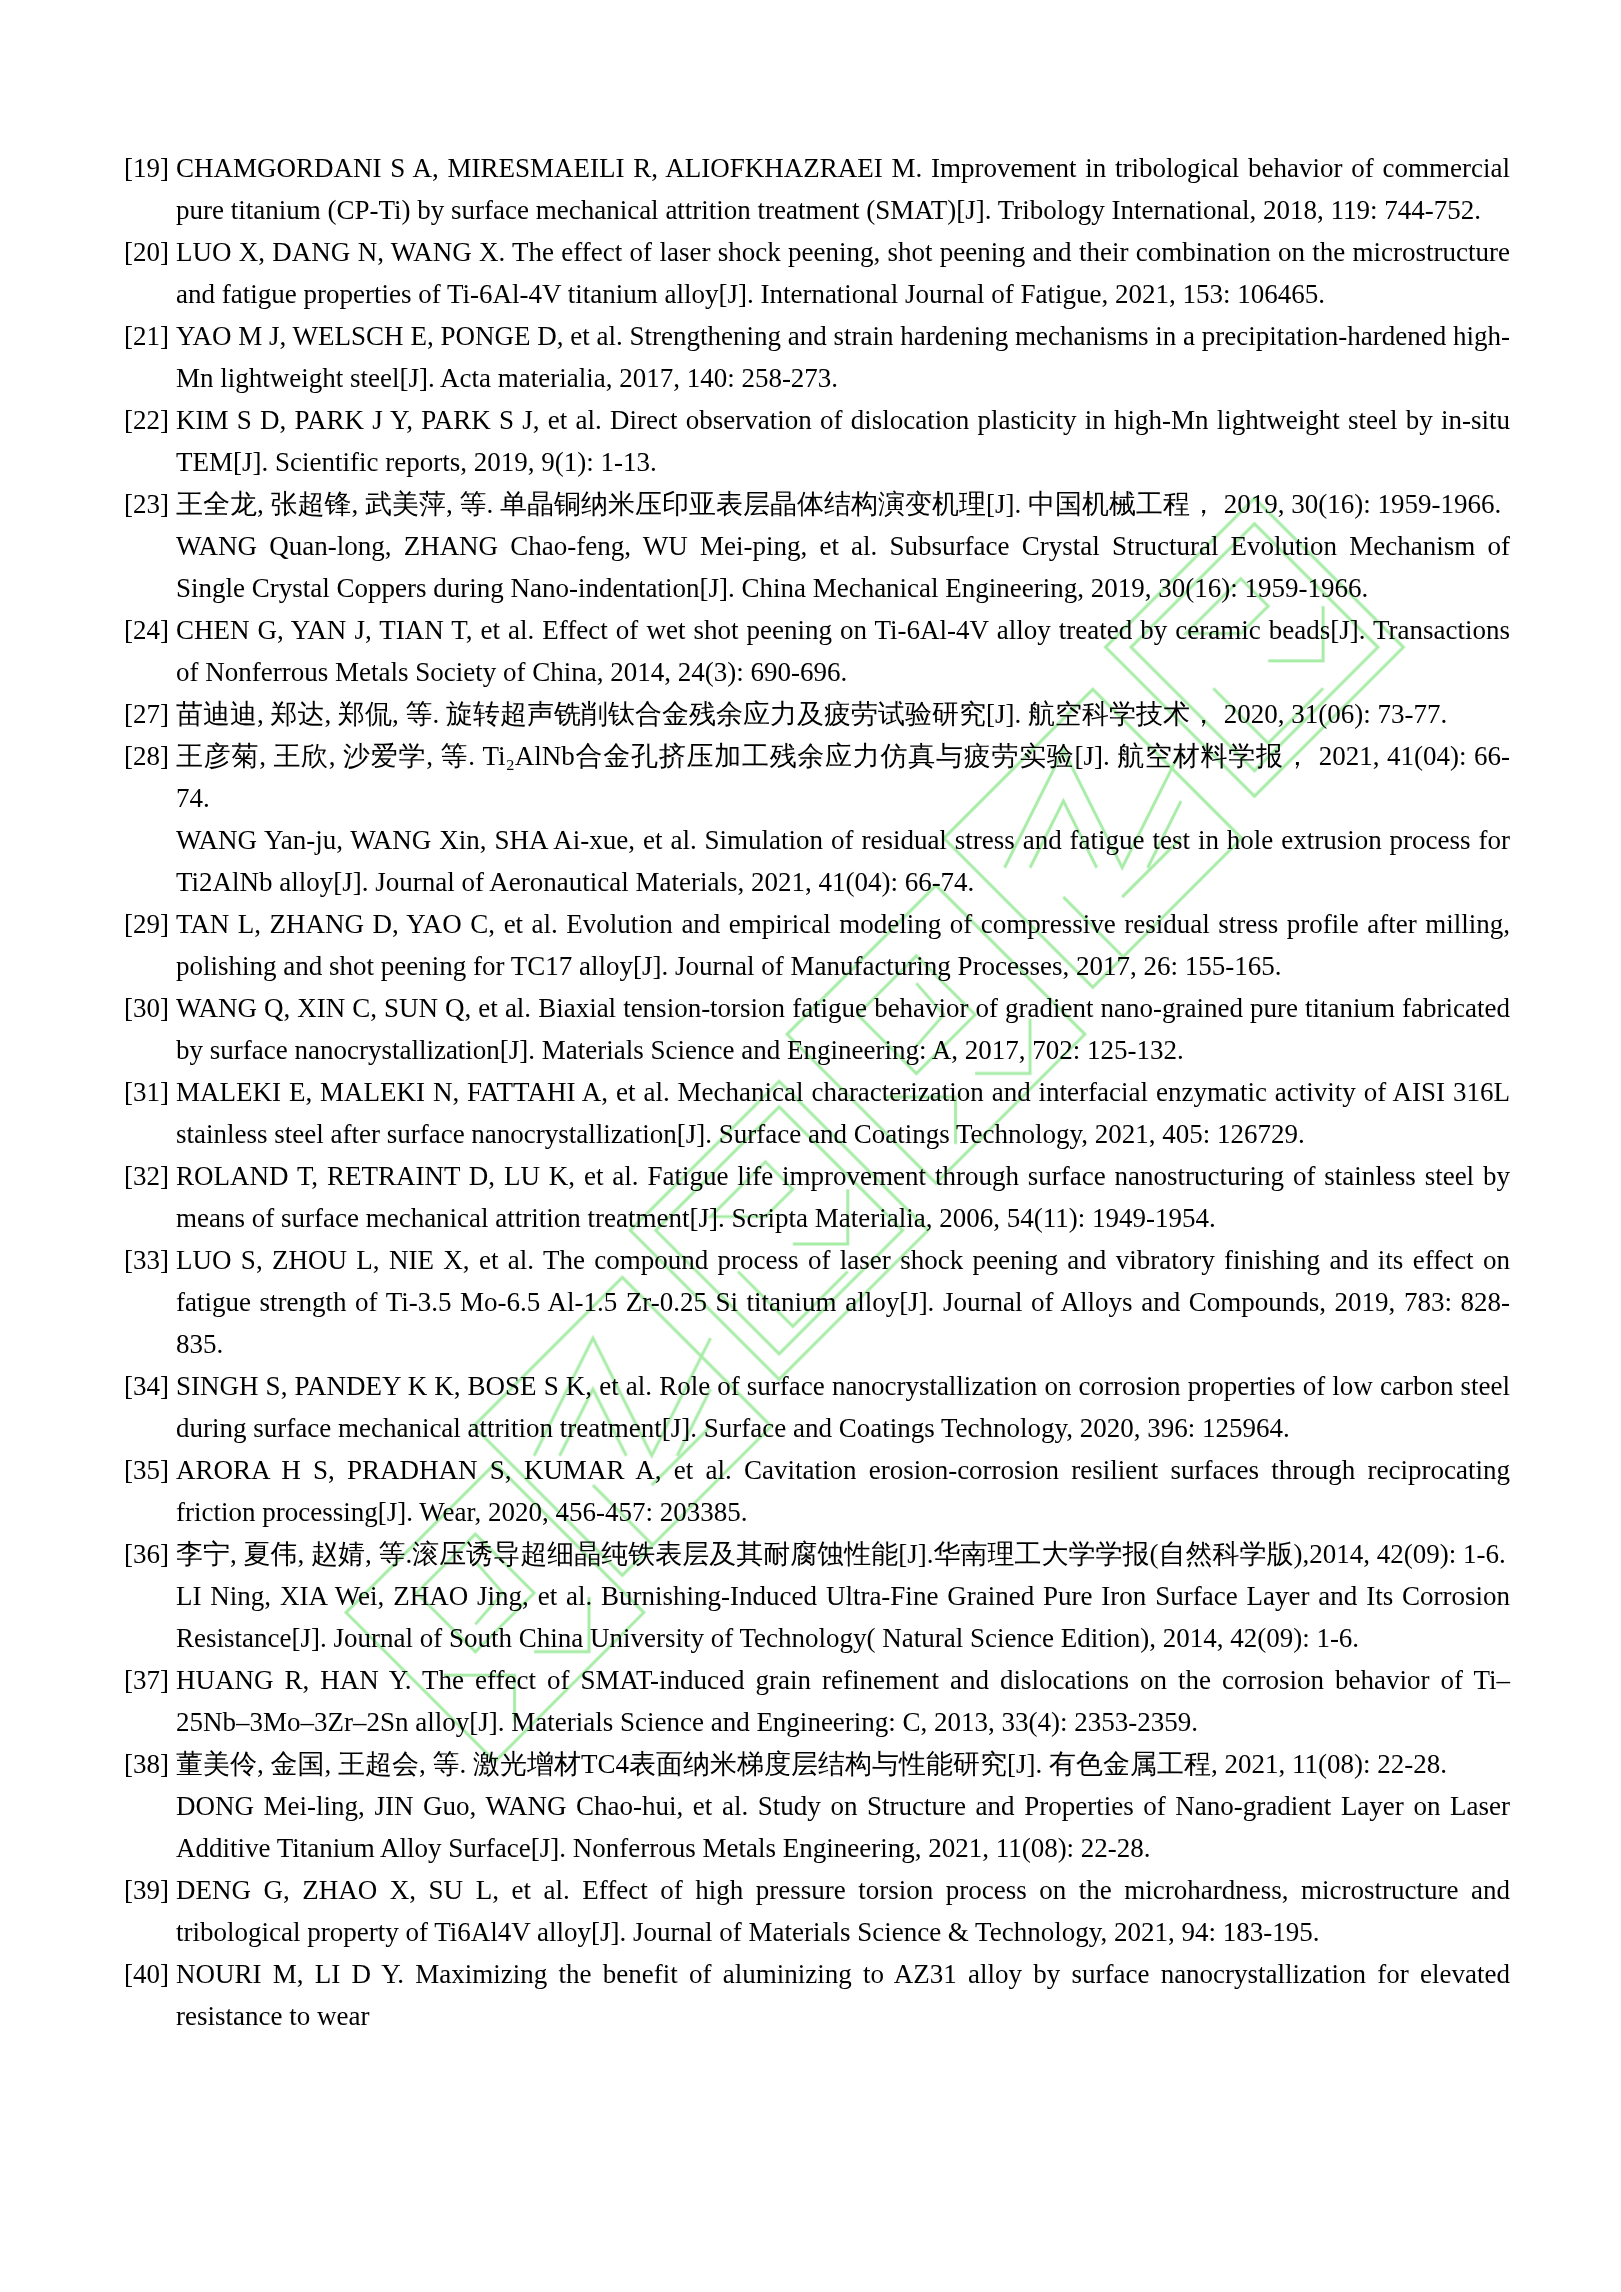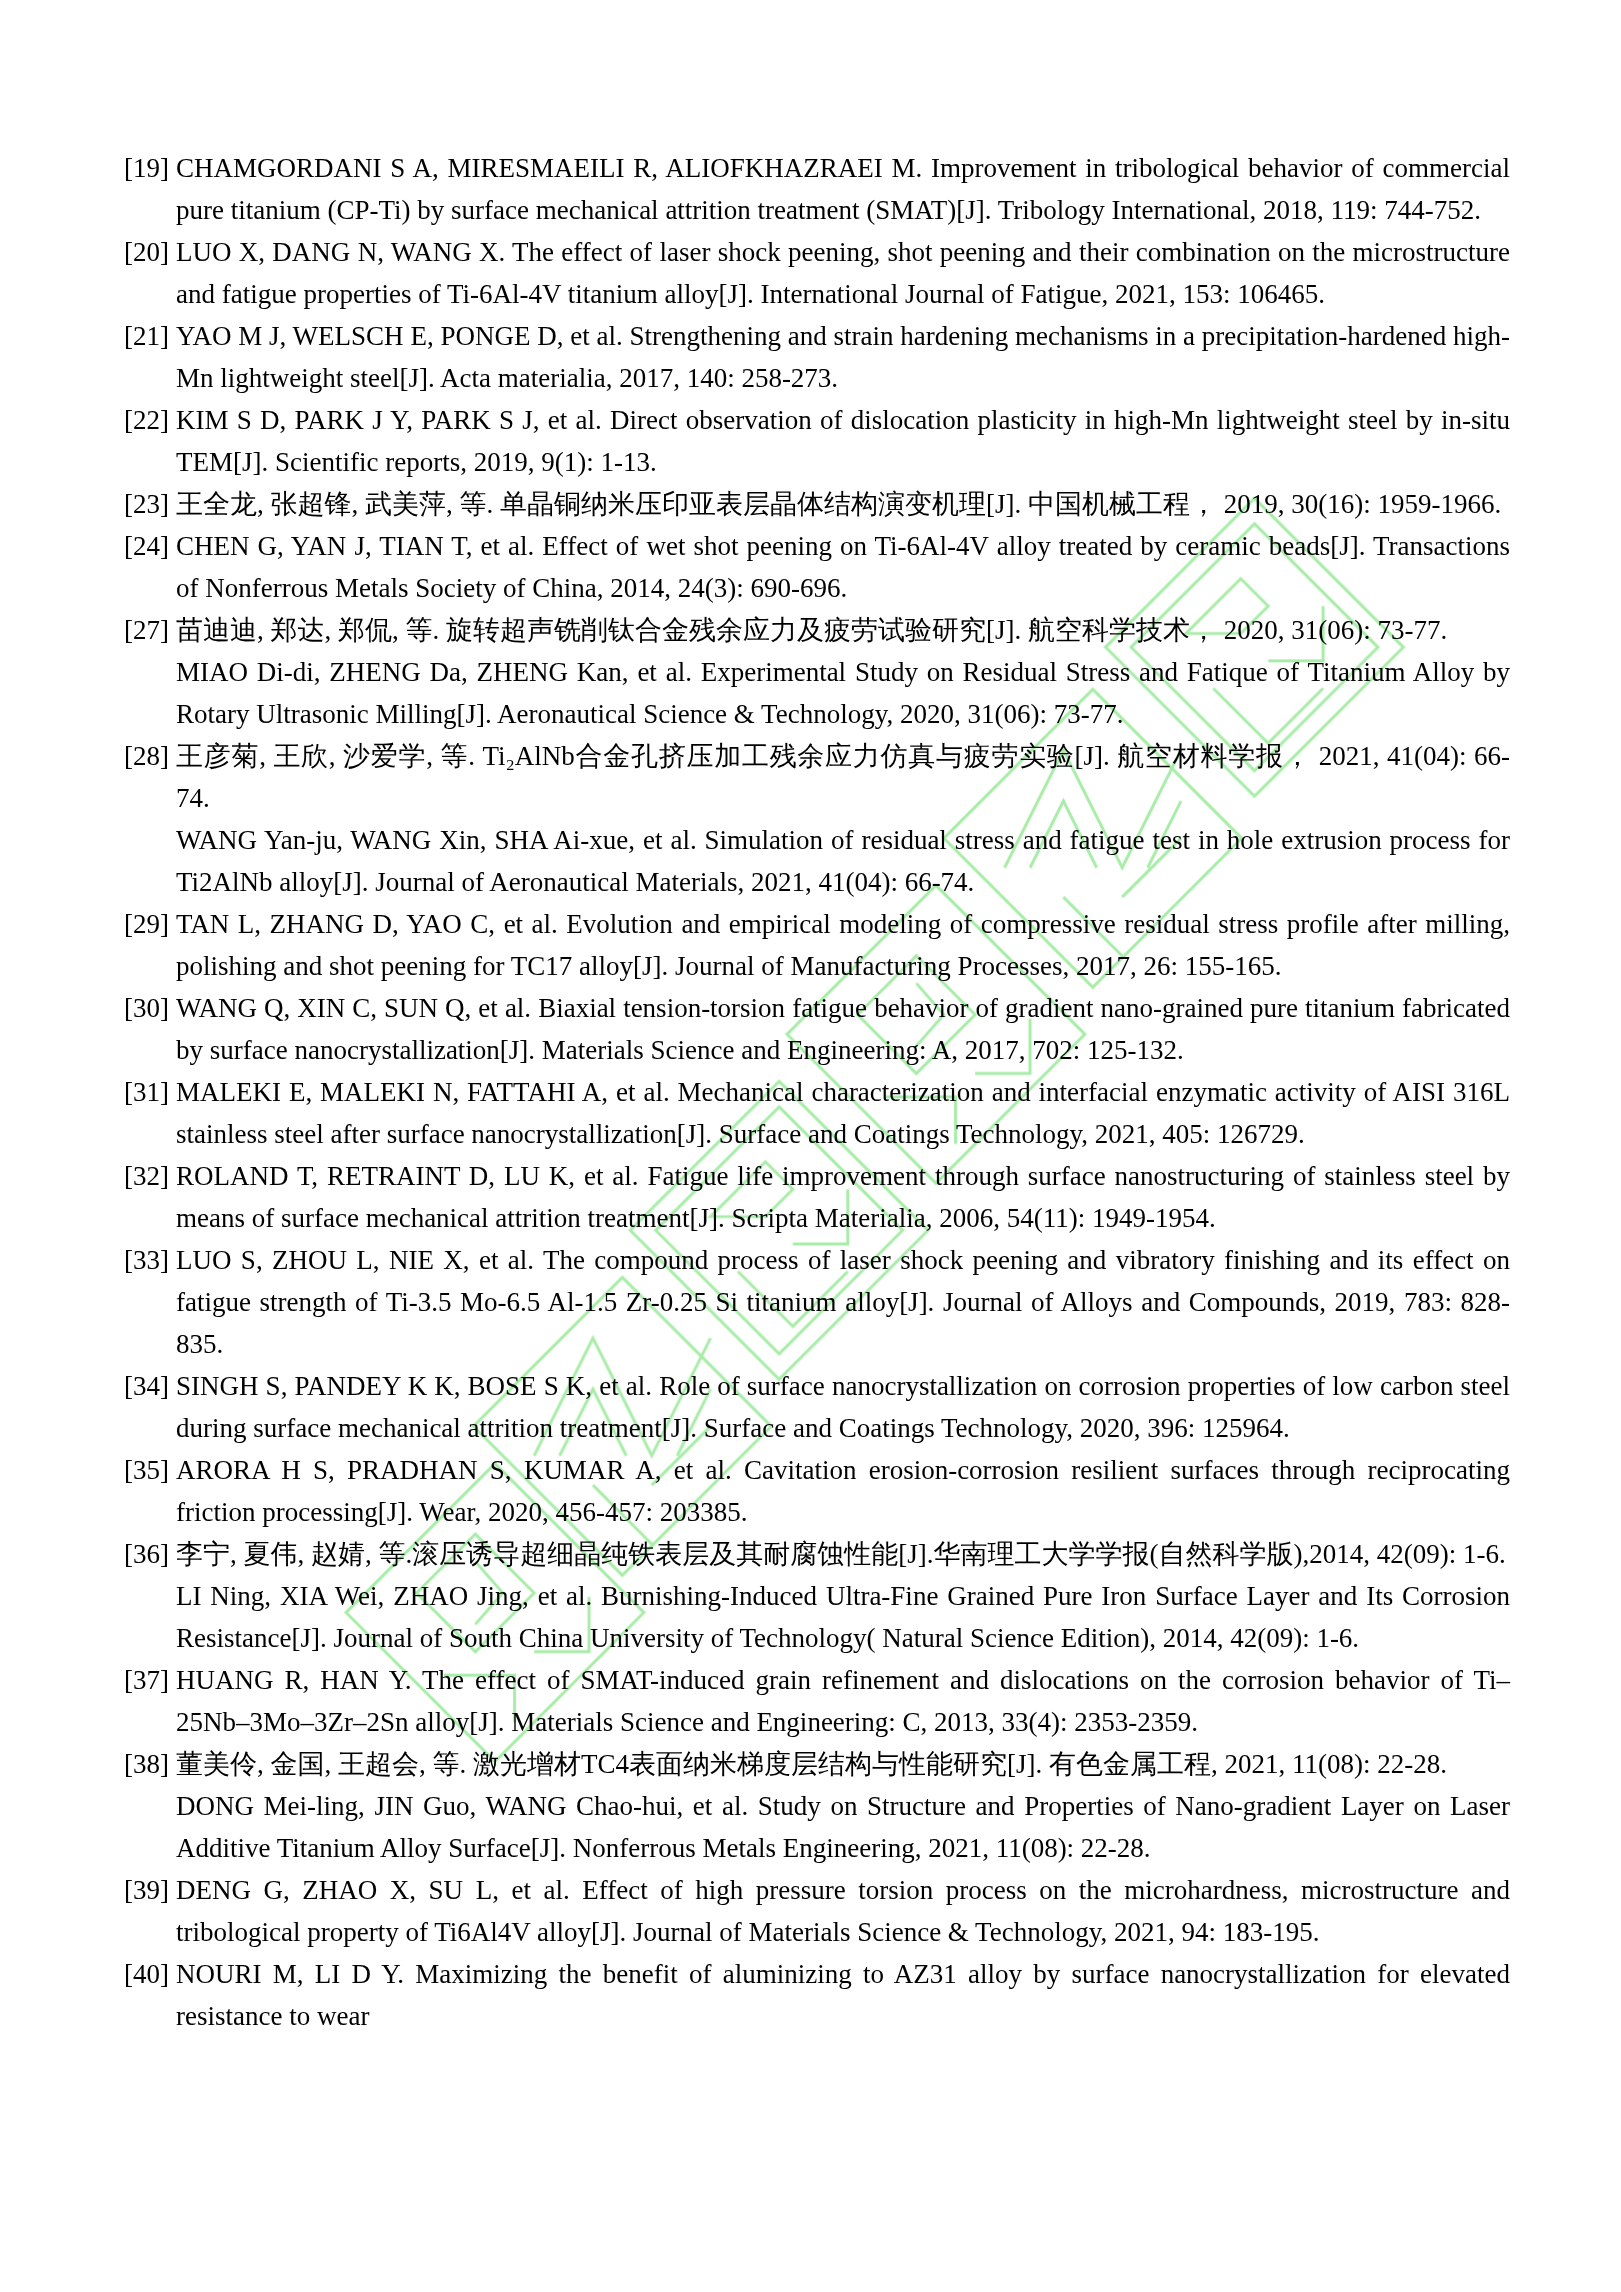--- a/index.html
+++ b/index.html
@@ -101,37 +101,37 @@
       <span class="ref-num">[22]</span>
       <div class="ref-body">
         <p>KIM S D, PARK J Y, PARK S J, et al. Direct observation of dislocation plasticity in high-Mn lightweight steel by in-situ TEM[J]. Scientific reports, 2019, 9(1): 1-13.</p>
       </div>
     </div>
 
     <div class="ref">
       <span class="ref-num">[23]</span>
       <div class="ref-body">
         <p>王全龙, 张超锋, 武美萍, 等. 单晶铜纳米压印亚表层晶体结构演变机理[J]. 中国机械工程， 2019, 30(16): 1959-1966.</p>
+        <p>WANG Quan-long, ZHANG Chao-feng, WU Mei-ping, et al. Subsurface Crystal Structural Evolution Mechanism of Single Crystal Coppers during Nano-indentation[J]. China Mechanical Engineering, 2019, 30(16): 1959-1966.</p>
       </div>
     </div>
 
     <div class="ref">
       <span class="ref-num">[24]</span>
       <div class="ref-body">
         <p>CHEN G, YAN J, TIAN T, et al. Effect of wet shot peening on Ti-6Al-4V alloy treated by ceramic beads[J]. Transactions of Nonferrous Metals Society of China, 2014, 24(3): 690-696.</p>
       </div>
     </div>
 
 
 
     <div class="ref">
       <span class="ref-num">[27]</span>
       <div class="ref-body">
         <p>苗迪迪, 郑达, 郑侃, 等. 旋转超声铣削钛合金残余应力及疲劳试验研究[J]. 航空科学技术， 2020, 31(06): 73-77.</p>
-        <p>MIAO Di-di, ZHENG Da, ZHENG Kan, et al. Experimental Study on Residual Stress and Fatique of Titanium Alloy by Rotary Ultrasonic Milling[J]. Aeronautical Science &amp; Technology, 2020, 31(06): 73-77.</p>
       </div>
     </div>
 
     <div class="ref">
       <span class="ref-num">[28]</span>
       <div class="ref-body">
         <p>王彦菊, 王欣, 沙爱学, 等. Ti₂AlNb合金孔挤压加工残余应力仿真与疲劳实验[J]. 航空材料学报， 2021, 41(04): 66-74.</p>
         <p>WANG Yan-ju, WANG Xin, SHA Ai-xue, et al. Simulation of residual stress and fatigue test in hole extrusion process for Ti2AlNb alloy[J]. Journal of Aeronautical Materials, 2021, 41(04): 66-74.</p>
       </div>
     </div>

